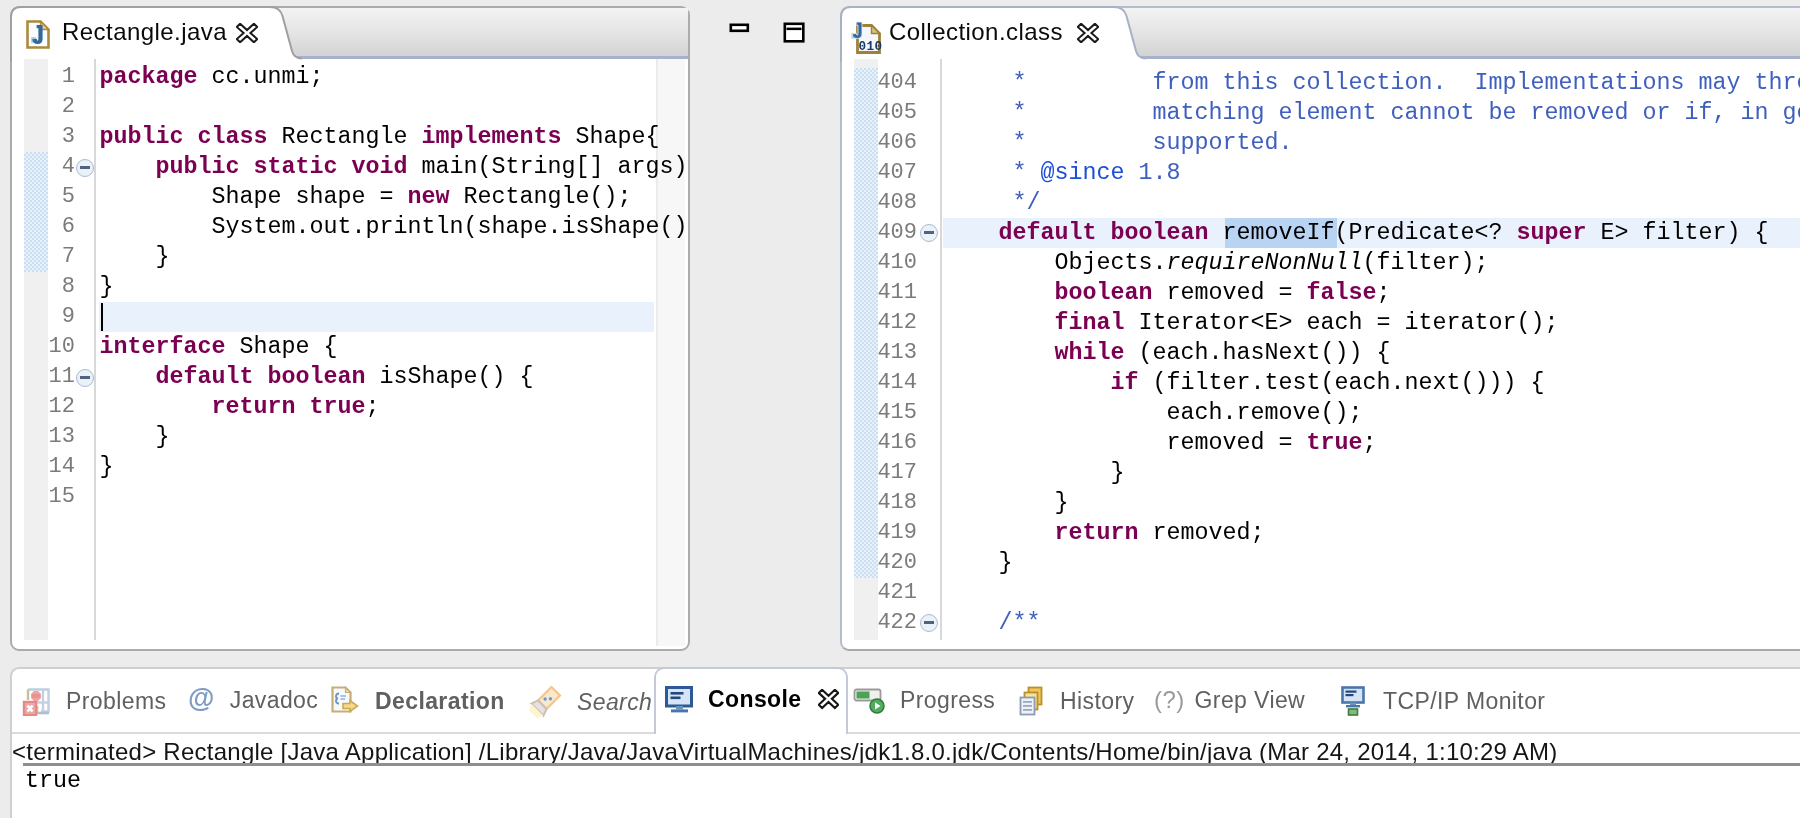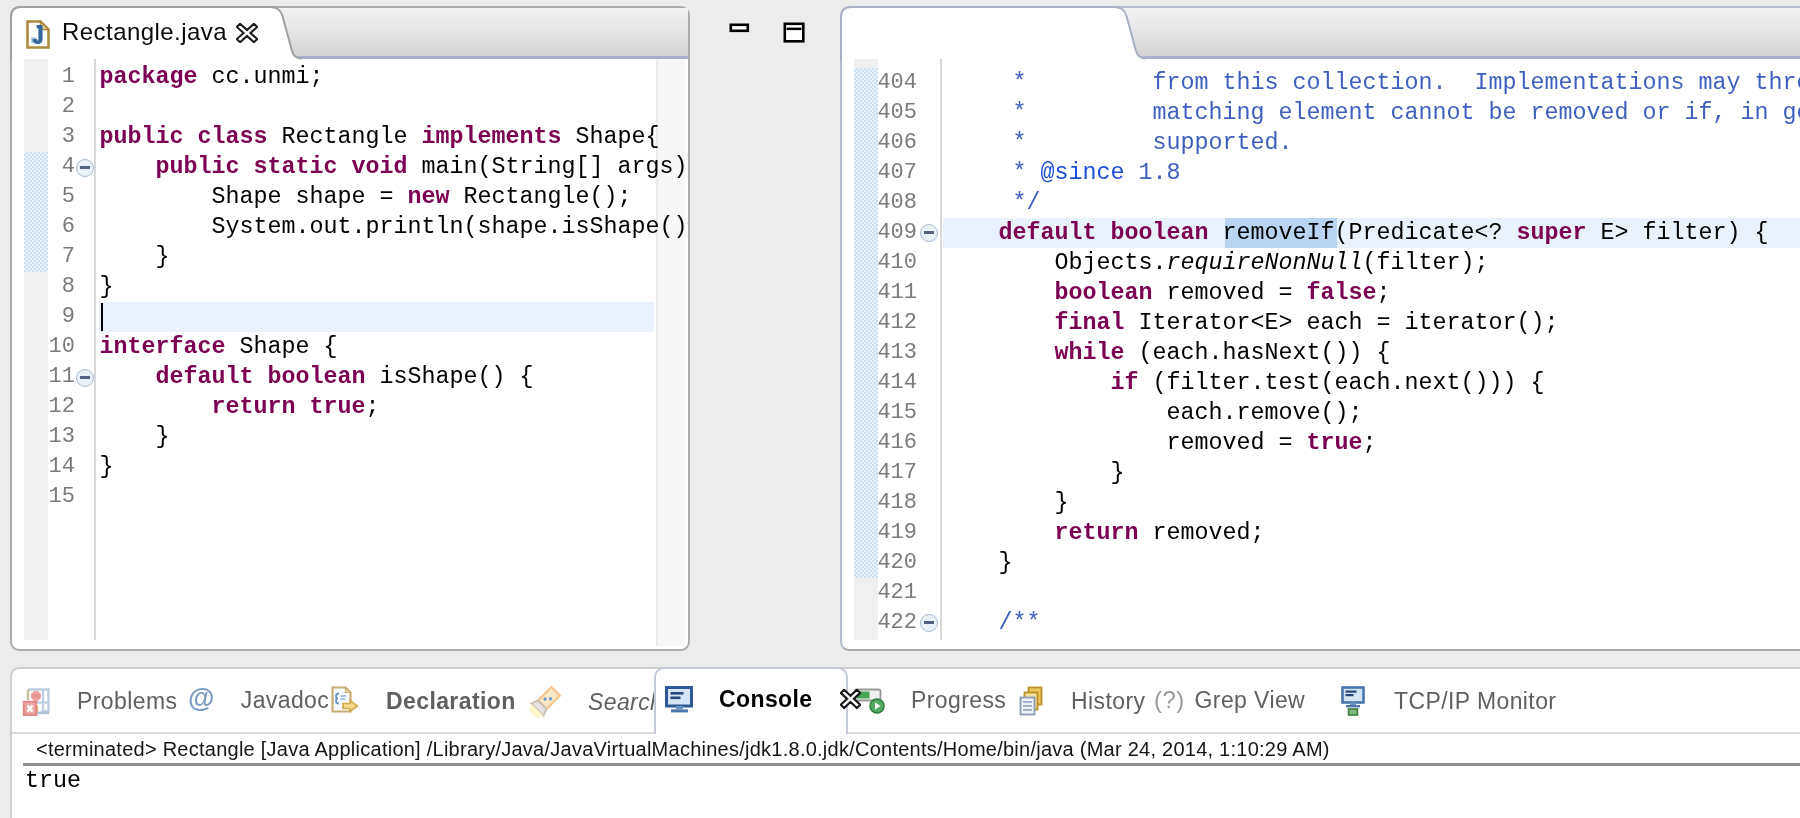--- a/index.html
+++ b/index.html
@@ -29,25 +29,25 @@
 .t { color:#1d4ed8; }
 .cline { position:absolute; background:#e9f1fc; height:30px; }
 .fold { position:absolute; width:18px; height:18px; border:1.8px solid #a9bcd4; border-radius:50%;
   background:#e9f1f9; }
 .fold::after { content:""; position:absolute; left:3.4px; right:3.4px; top:6.4px; height:2.8px; background:#52617f; }
 .strack { position:absolute; right:3px; width:29px; top:0; bottom:3px; background:#f7f7f7;
   border-left:2px solid #ebebeb; }
 #bott { position:absolute; left:10px; top:667px; width:1800px; height:160px; background:#fff;
   border:2px solid #cfcfcf; border-right:none; border-bottom:none; border-radius:9px 0 0 0; }
 .btabline { position:absolute; left:0; right:0; top:63px; height:2px; background:#dadada; }
-.btab { position:absolute; top:17px; display:flex; align-items:center; gap:26px;
+.btab { position:absolute; top:17px; display:flex; align-items:center; gap:15px;
   font-size:23px; letter-spacing:0.4px; color:#606060; white-space:nowrap; }
 #constab { position:absolute; left:642px; top:-2px; width:194px; height:67px; background:#fff;
   border:2px solid #c3c9d8; border-bottom:none; border-radius:10px 10px 0 0; z-index:2; }
-.conline { position:absolute; left:24px; top:69px; font-size:20px; letter-spacing:0.25px; color:#151515; white-space:nowrap; }
+.conline { position:absolute; left:0; top:69px; font-size:24px; letter-spacing:0.25px; color:#151515; white-space:nowrap; }
 .conrule { position:absolute; left:11px; right:0; top:94px; height:2.5px; background:#8f8f8f; }
 .contrue { position:absolute; left:13px; top:97px; font-family:"Liberation Mono", monospace;
   font-size:23.33px; line-height:30px; color:#000; }
 svg { display:block; }
 </style>
 </head>
 <body>
 
 <div class="pane" id="paneL">
   <div class="hdr"></div>
@@ -114,20 +114,33 @@
 }</div>
   </div>
 </div>
 
 <div class="pane" id="paneR">
   <div class="hdr"></div>
   <svg class="tabsvg" width="312" height="57" viewBox="0 0 312 57">
     <path d="M1 56.5 L1 11 Q1 1 11 1 L274 1 Q284 1 286.5 10 L296 45 Q298 52.5 306 52.5 L306 56.5 Z" fill="#ffffff"></path>
     <path d="M1 56.5 L1 11 Q1 1 11 1 L274 1 Q284 1 286.5 10 L296 45 Q298 52.5 306 52.5" fill="none" stroke="#a9b0c6" stroke-width="2"></path>
   </svg>
+  <div class="tablabel" style="left:9px;">
+    <svg width="33" height="33" viewBox="0 0 33 33" style="margin-right:5px; margin-top:13px;">
+      <path d="M6.5 3.5 L20.5 3.5 L28.5 11.5 L28.5 30.5 L6.5 30.5 Z" fill="#f4f7fd" stroke="#9c8338" stroke-width="2.8"></path>
+      <path d="M20.5 3.5 L20.5 11.5 L28.5 11.5 Z" fill="#dfc07c" stroke="#9c8338" stroke-width="1.4"></path>
+      <text x="7.5" y="27.5" font-family="Liberation Mono, monospace" font-size="13.5" font-weight="bold" fill="#1d3768" textLength="24" lengthAdjust="spacingAndGlyphs">010</text>
+      <rect x="0.5" y="11" width="5" height="5.5" fill="#a9c7e2"></rect>
+      <path d="M5.2 0 L11 0 L11 11.5 Q11 16.5 6.2 16.5 Q1.6 16.5 1.2 12 L5.4 11.4 Q5.5 13.3 6.3 13.3 Q7 13.3 7 11.3 L7 3.2 L5.2 3.2 Z" fill="#35689e" stroke="#eef3fa" stroke-width="0.8"></path>
+    </svg>
+    <span>Collection.class</span>
+    <svg width="22" height="20" viewBox="0 0 22 20" style="margin-left:14px; margin-top:2.5px;">
+      <path d="M4.1 0.7 L11 7.1 L17.9 0.7 L21.3 3.9 L14.4 10 L21.3 16.1 L17.9 19.3 L11 12.9 L4.1 19.3 L0.7 16.1 L7.6 10 L0.7 3.9 Z" fill="#fff" stroke="#1a1a1a" stroke-width="2"></path>
+    </svg>
+  </div>
 
   <div class="editor">
     <div class="qdcol" style="left:12px; top:0; height:581px;"></div>
     <div class="qdblock" style="left:12px; top:9.5px; height:510px;"></div>
     <div class="sep" style="left:97.5px; top:0; height:581px;"></div>
     <div class="cline" style="left:101px; right:0; top:159.5px;"></div>
     <div class="abs" style="left:382.5px; top:159.5px; width:112px; height:30px; background:#b9d3f3;"></div>
     <div class="nums" style="left:0; top:9.5px; width:75px;">404
 405
 406

